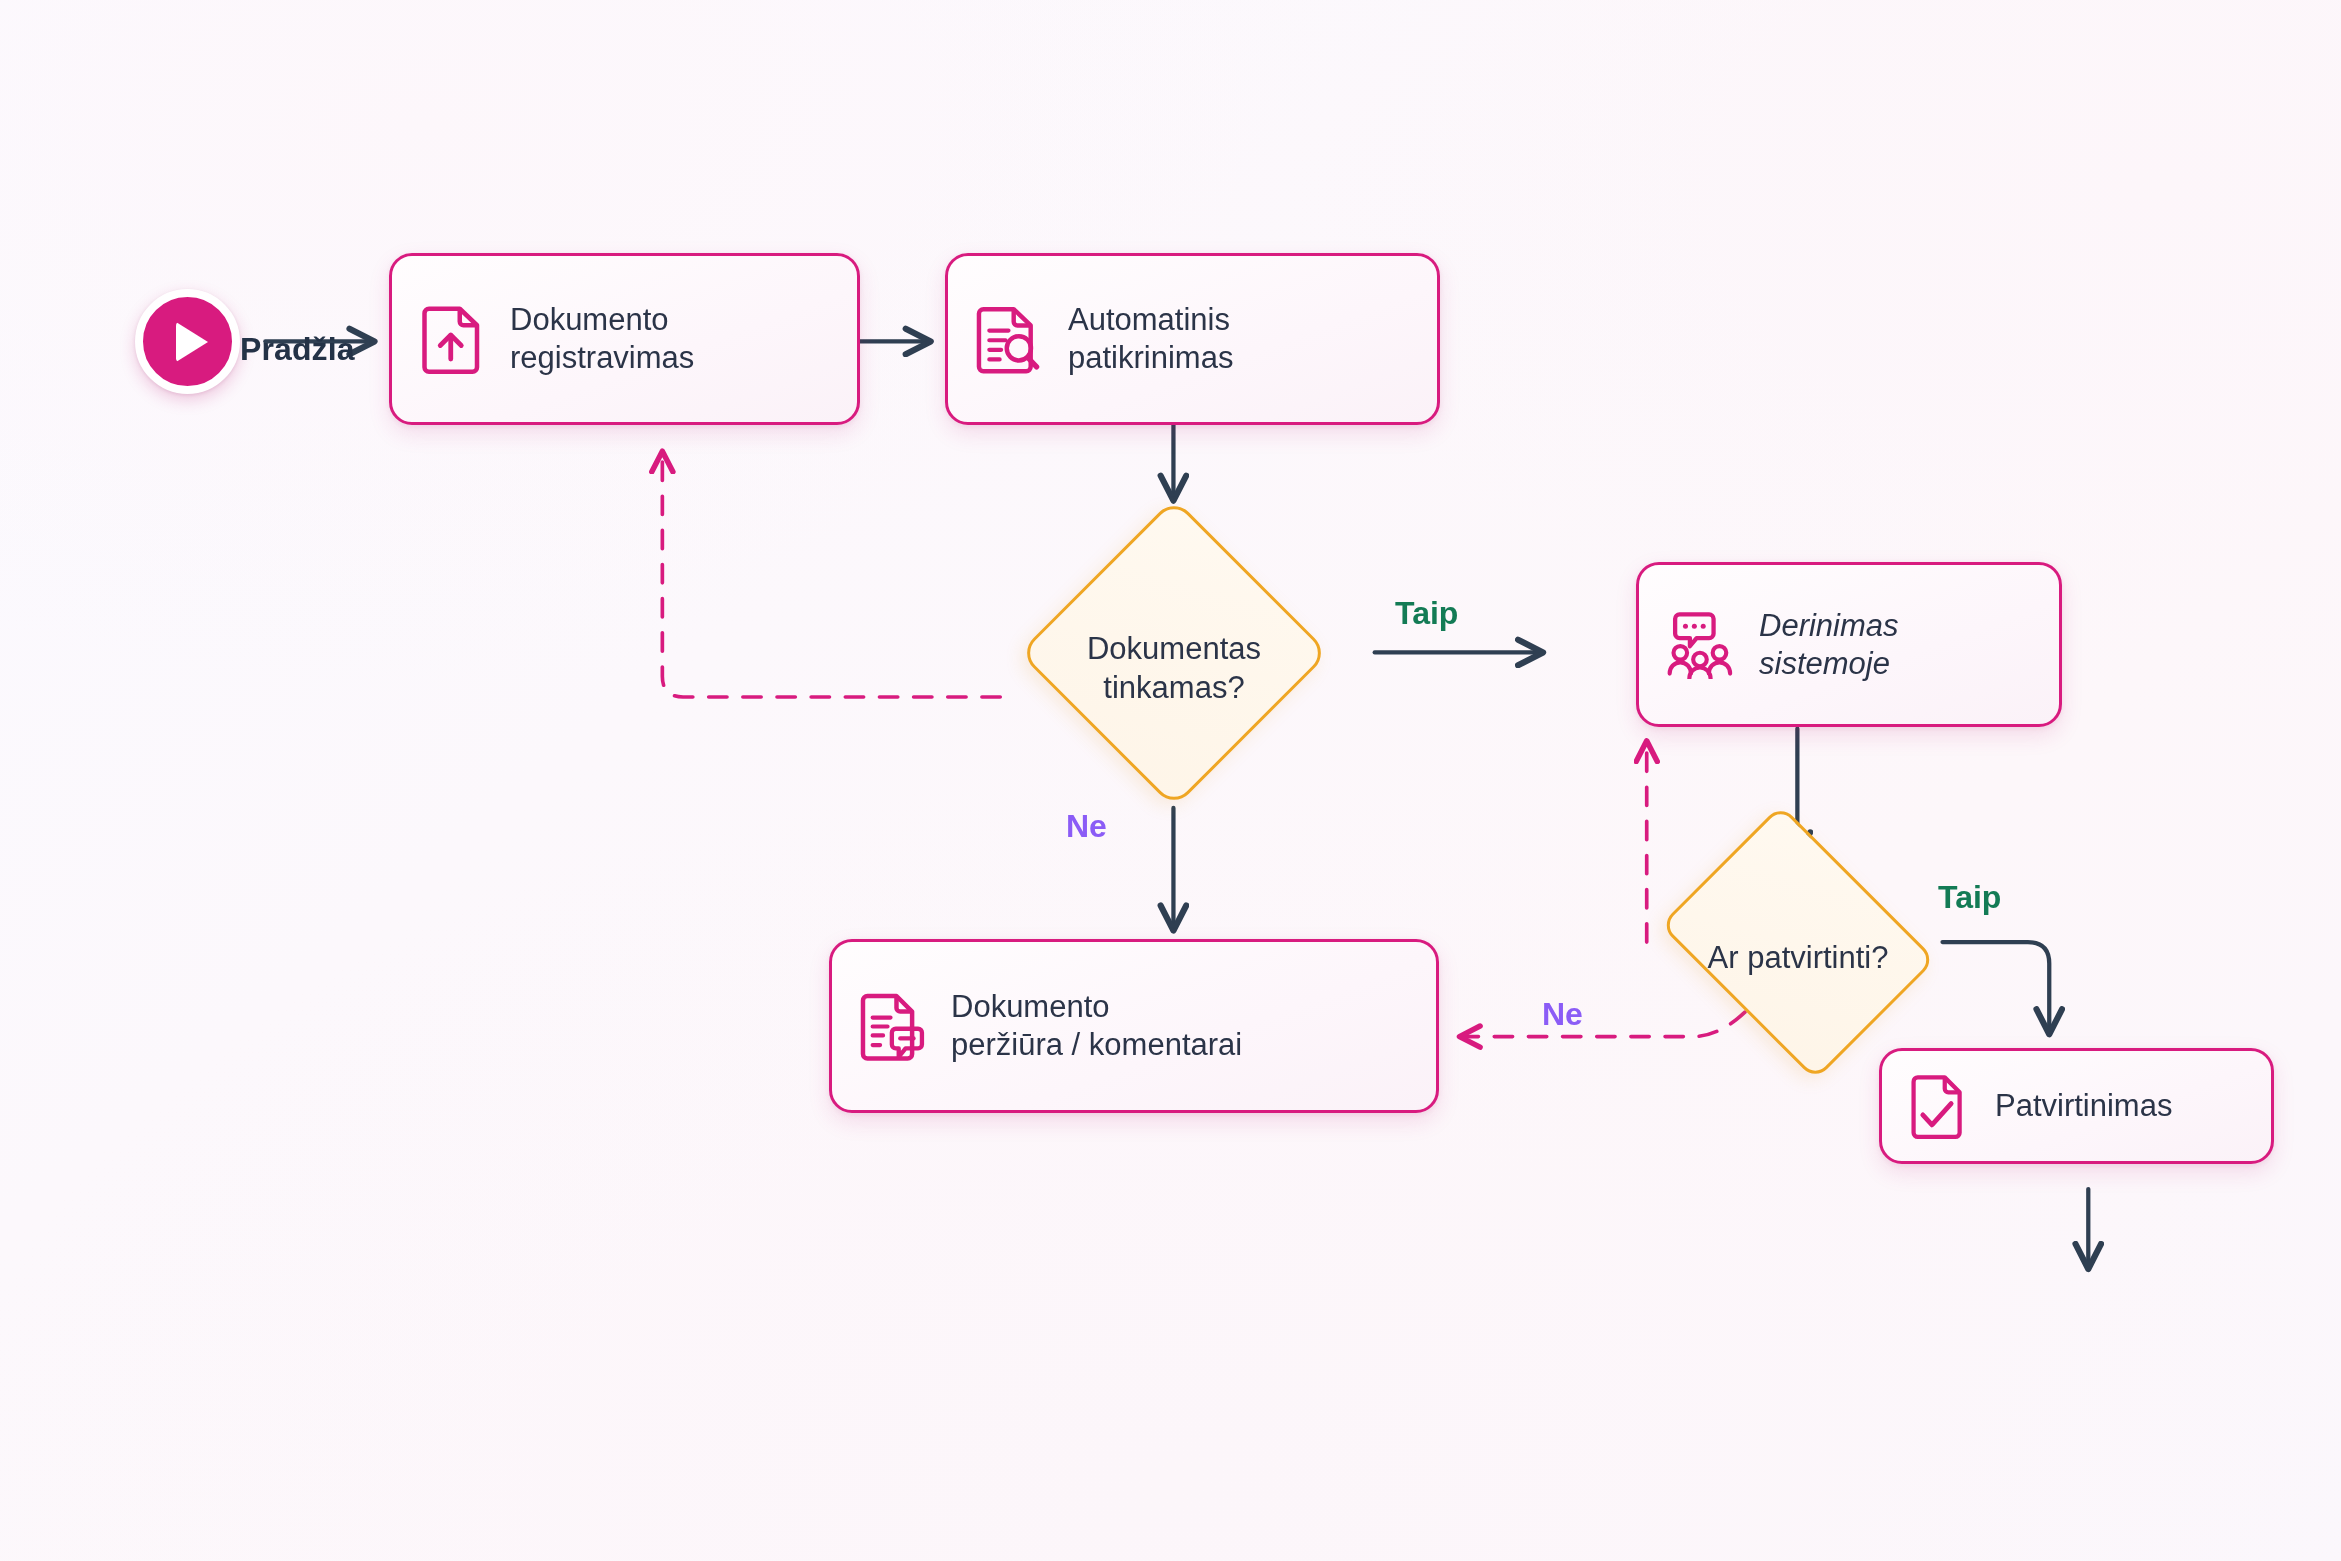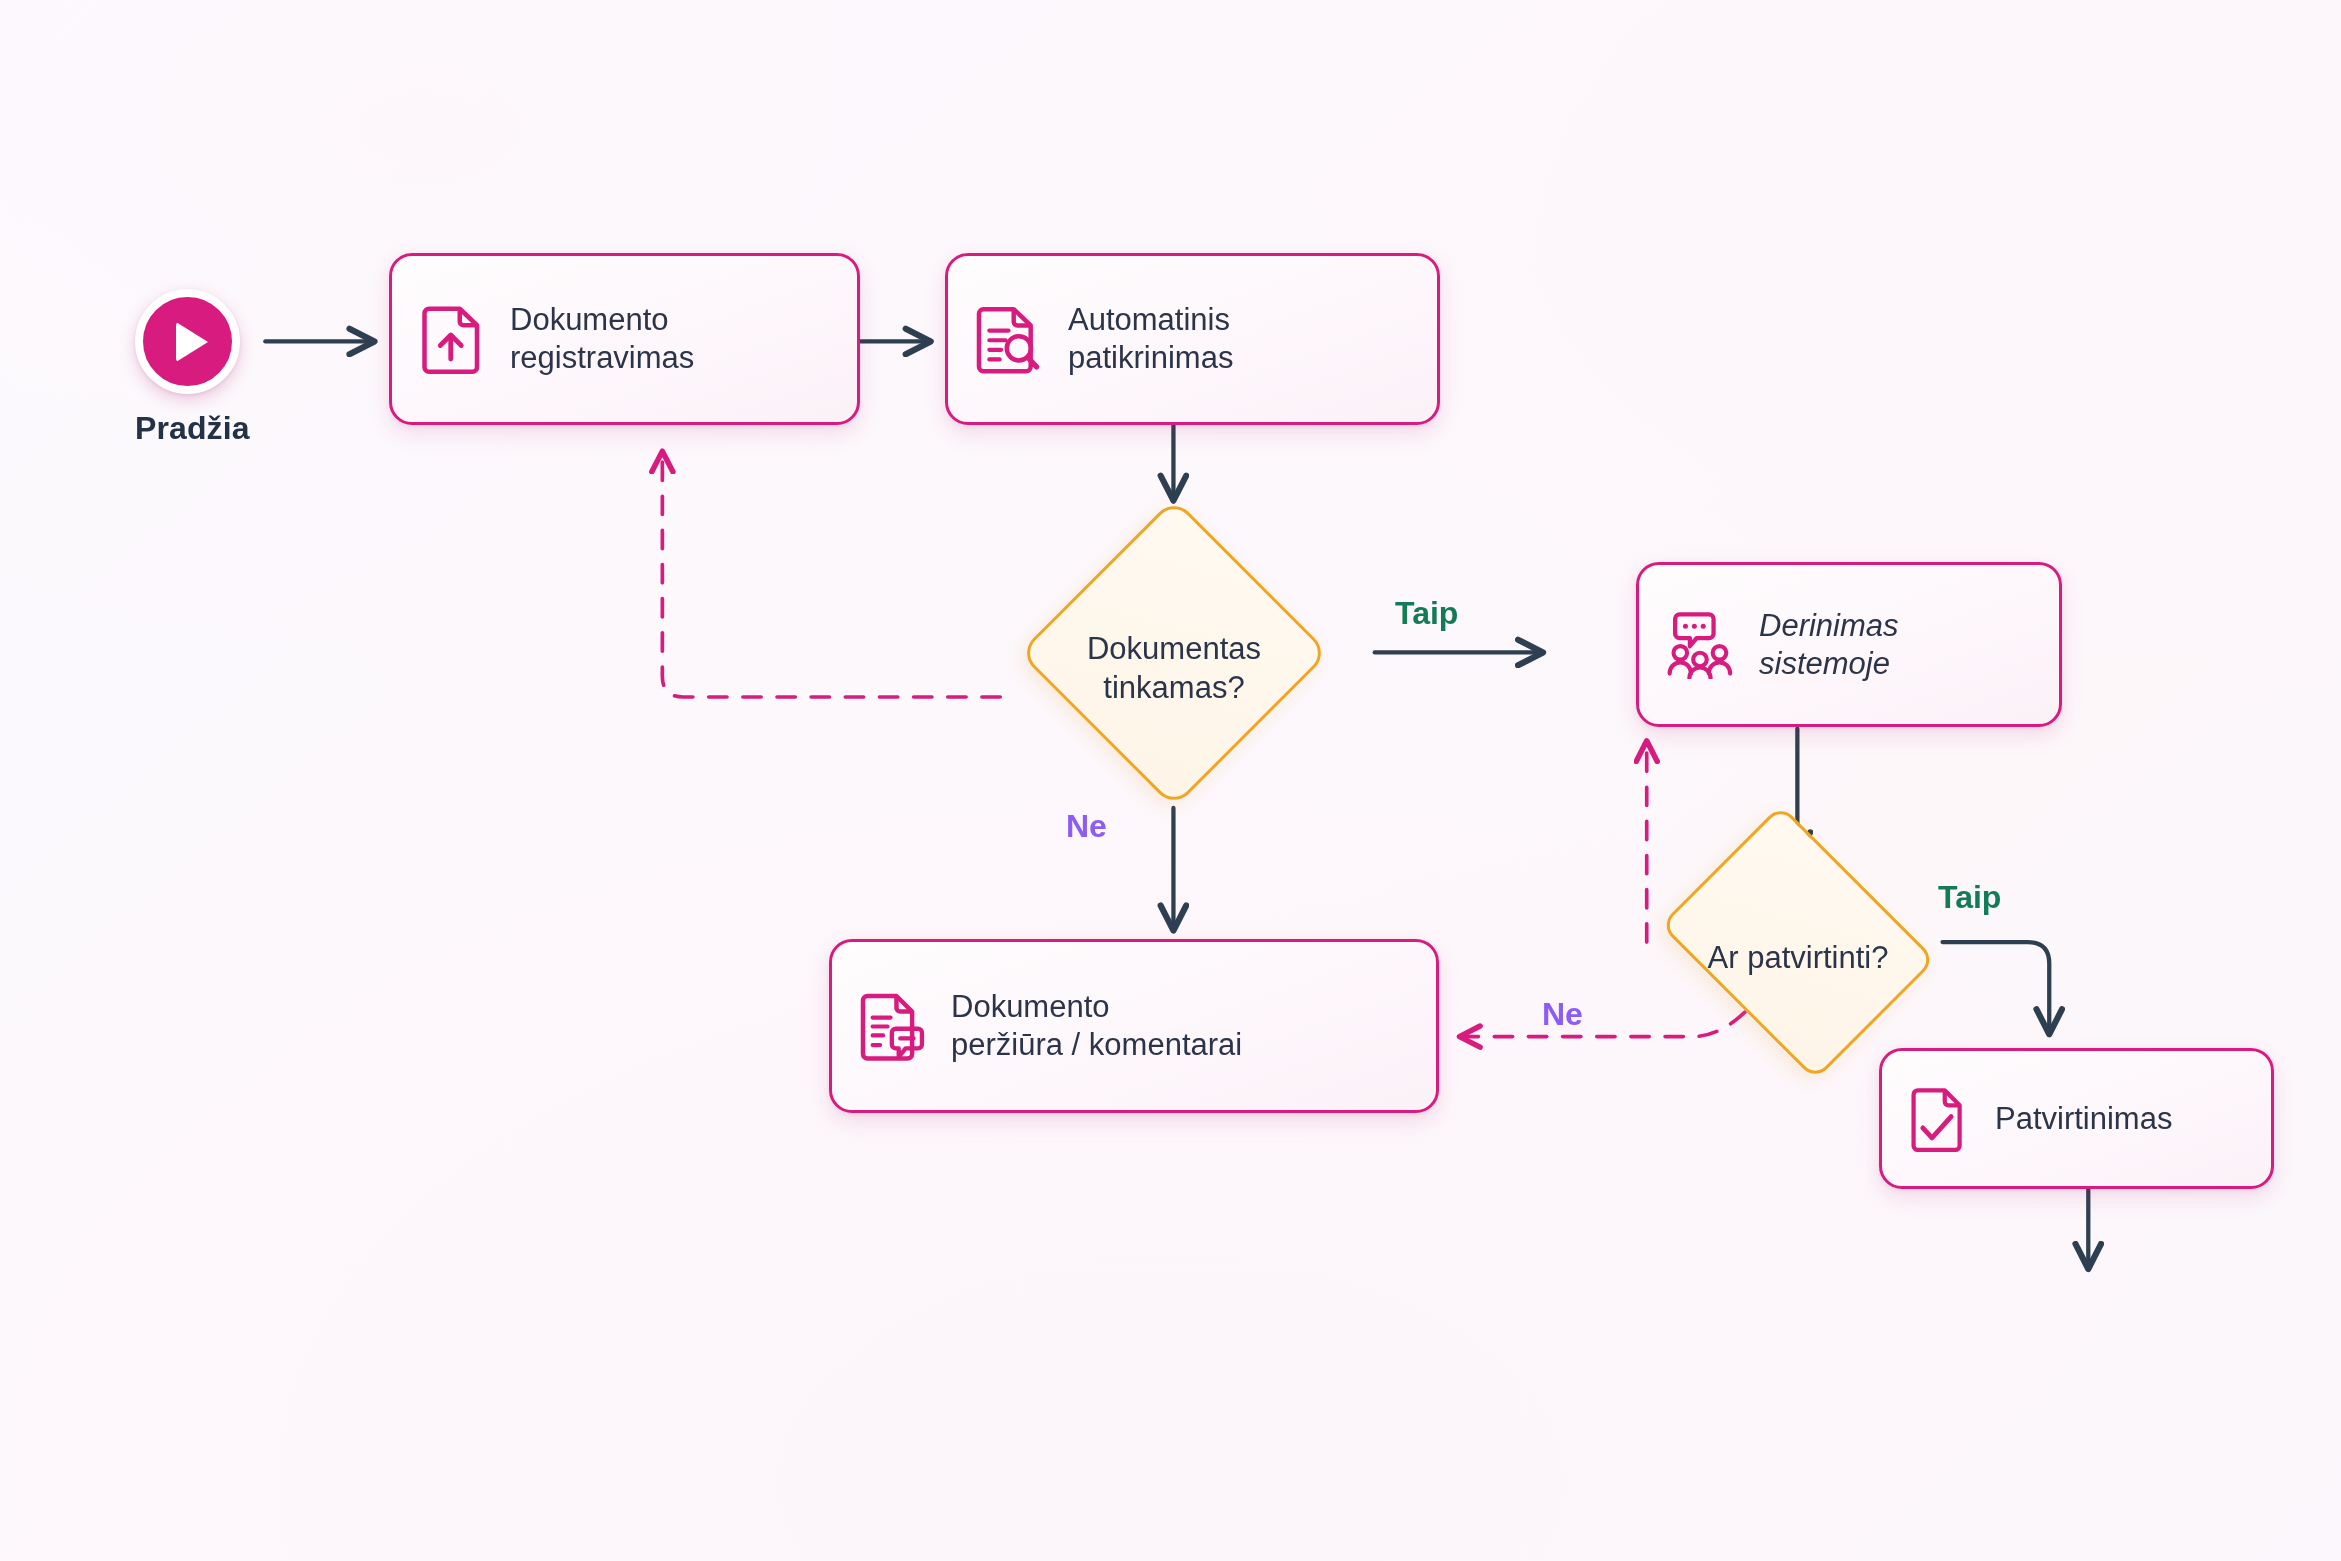--- a/index.html
+++ b/index.html
@@ -27,22 +27,22 @@
     inset: 0;
     width: 2342px;
     height: 1561px;
     pointer-events: none;
   }
 
   
   .terminator {
     position: absolute;
     display: flex;
-    flex-direction: column;
-    align-items: flex-start;
+    flex-direction: row;
+    align-items: center;
   }
   .term-disc {
     width: 105px;
     height: 105px;
     border-radius: 50%;
     background: #d81b7f;
     border: 8px solid #ffffff;
     box-sizing: border-box;
     box-shadow: 0 6.1px 16px rgba(190,30,120,0.22), 0 1.2px 3.7px rgba(120,20,80,0.12);
     display: flex;
@@ -241,21 +241,21 @@
     </span>
     <span class="txt">Dokumento
 peržiūra / komentarai</span>
   </div>
 
   <div class="decision" style="left:1688px; top:857px; width:220px; height:171px;">
     <div class="dshape" style="border-radius:17px;"></div>
     <div class="dtxt">Ar patvirtinti?</div>
   </div>
 
-  <div class="proc" style="left:1879px; top:1048px; width:395px; height:141px;">
+  <div class="proc" style="left:1879px; top:1048px; width:395px; height:116px;">
     <span class="ico">
       <svg width="61" height="68" viewBox="0 0 42 48" fill="none">
         <path d="M5 4.5h19L34.5 15V43.5a3 3 0 0 1-3 3H5a3 3 0 0 1-3-3v-36a3 3 0 0 1 3-3z" stroke="#d81b7f" stroke-width="3" stroke-linejoin="round"></path>
         <path d="M24 4.5V12.5A2.5 2.5 0 0 0 26.5 15H34.5" stroke="#d81b7f" stroke-width="3" stroke-linejoin="round"></path>
         <path d="M8.5 31l6.5 7 13.5-15" stroke="#d81b7f" stroke-width="3.4" stroke-linecap="round" stroke-linejoin="round"></path>
       </svg>
     </span>
     <span class="txt">Patvirtinimas</span>
   </div>
 

